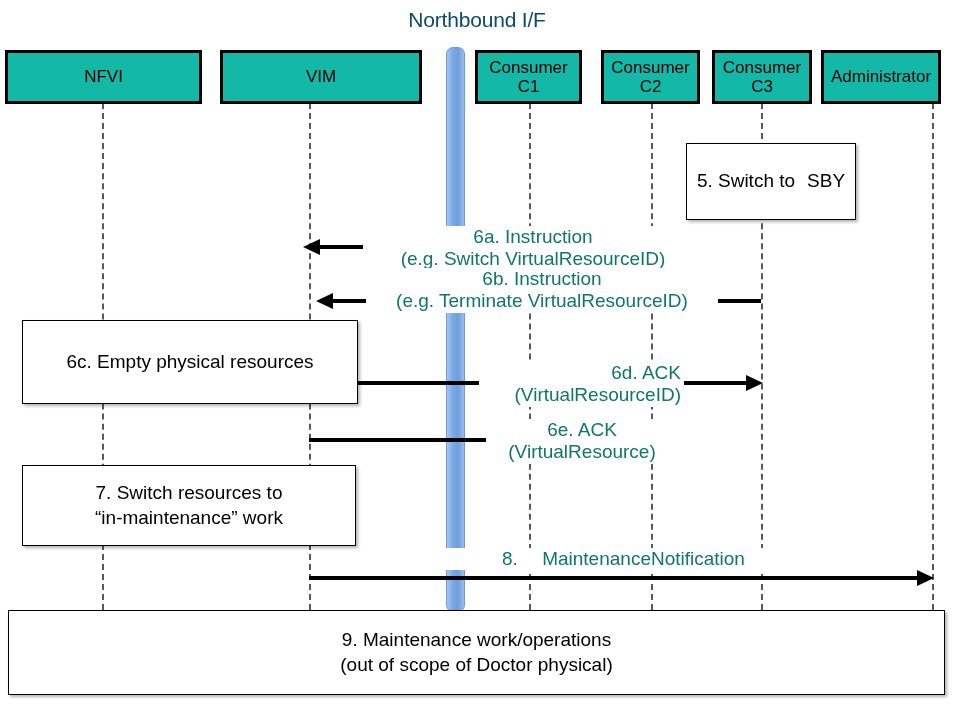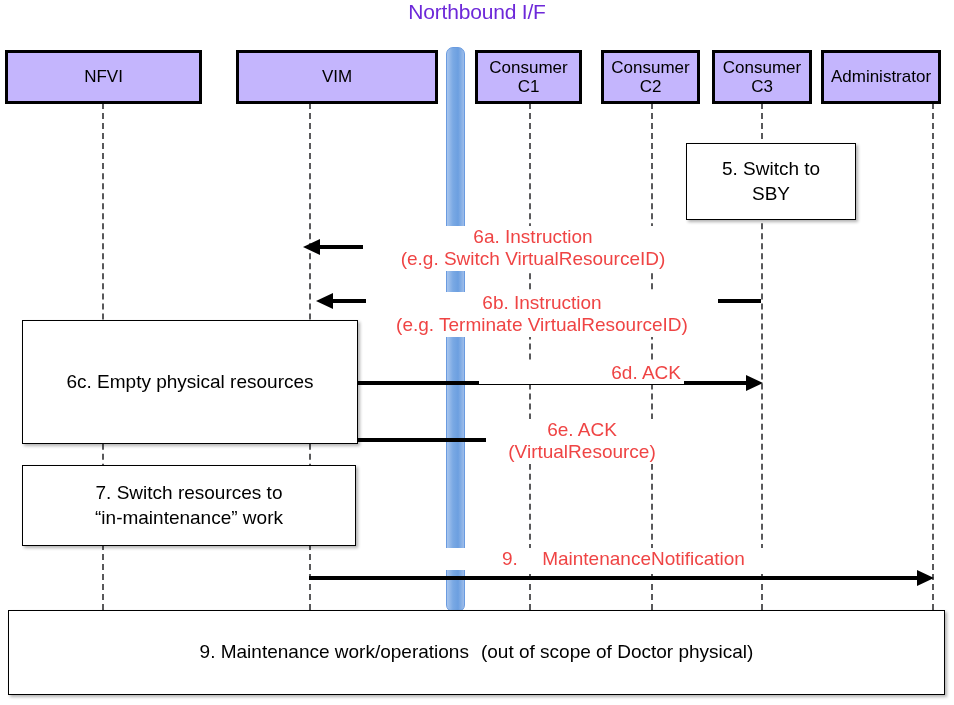--- a/index.html
+++ b/index.html
@@ -15,33 +15,33 @@
     position: relative;
     width: 954px;
     height: 705px;
     background: #ffffff;
     overflow: hidden;
   }
   
   .diagram-title {
     position: absolute;
     left: 0;
-    top: 0;
+    top: 8px;
     width: 954px;
     text-align: center;
     font-size: 21px;
     letter-spacing: -0.2px;
-    color: #6d28d9;
+    color: #0c4a6e;
   }
   
   .actor-box {
     position: absolute;
     box-sizing: border-box;
     border: 3px solid #000000;
-    background: #c4b5fd;
+    background: #14b8a6;
     display: flex;
     align-items: center;
     justify-content: center;
     text-align: right;
     font-size: 17px;
     line-height: 1.12;
     color: #000;
     z-index: 6;
   }
   .actor-box span { display: block; }
@@ -98,21 +98,21 @@
     border-top: 8px solid transparent;
     border-bottom: 8px solid transparent;
     border-left: 17px solid #000000;
   }
   
   .msg-label {
     position: absolute;
     text-align: center;
     font-size: 19px;
     line-height: 1.18;
-    color: #ef4444;
+    color: #0f766e;
     background: #ffffff;
     z-index: 5;
     white-space: nowrap;
   }
   .msg-label .l1, .msg-label .l2 { display: block; background: #ffffff; }
   .msg-label .l1 { padding: 0 3px; }
   .msg-label .l2 { padding: 0 3px; }
 </style>
 </head>
 <body>
@@ -127,21 +127,21 @@
   <div class="lifeline" style="left:651px; top:103px; height:507px;"></div>
   <div class="lifeline" style="left:761px; top:103px; height:507px;"></div>
   <div class="lifeline" style="left:932px; top:103px; height:507px;"></div>
 
   <div class="nb-bar" style="left:446px; top:47px; width:17px; height:563px;"></div>
 
   <div class="actor-box" style="left:5px; top:50px; width:197px; height:54px;">
     <span>NFVI</span>
   </div>
 
-  <div class="actor-box" style="left:220px; top:50px; width:202px; height:54px;margin-left:16px;">
+  <div class="actor-box" style="left:220px; top:50px; width:202px; height:54px;">
     <span>VIM</span>
   </div>
 
   <div class="actor-box" style="left:475px; top:50px; width:107px; height:54px; flex-direction:column;">
     <span>Consumer</span>
     <span>C1</span>
   </div>
 
   <div class="actor-box" style="left:601px; top:50px; width:99px; height:54px; flex-direction:column;">
     <span>Consumer</span>
@@ -150,65 +150,66 @@
 
   <div class="actor-box" style="left:712px; top:50px; width:100px; height:54px; flex-direction:column;">
     <span>Consumer</span>
     <span>C3</span>
   </div>
 
   <div class="actor-box" style="left:821px; top:50px; width:120px; height:54px;">
     <span>Administrator</span>
   </div>
 
-  <div class="note-box" style="left:686px; top:143px; width:170px; height:77px; flex-direction:column;">
+  <div class="note-box" style="left:686px; top:143px; width:170px; height:77px; flex-direction:row;">
     <span class="note-text">5. Switch to</span>
     <span class="note-text">SBY</span>
   </div>
 
   <div class="msg-line" style="left:318px; top:245px; width:333px;"></div>
   <div class="arrow-head left" style="left:303px; top:239px;"></div>
   <div class="msg-label" style="left:363px; top:226px; width:340px;">
     <span class="l1">6a. Instruction</span>
     <span class="l2">(e.g. Switch VirtualResourceID)</span>
   </div>
 
   <div class="msg-line" style="left:331px; top:299px; width:430px;"></div>
   <div class="arrow-head left" style="left:316px; top:293px;"></div>
-  <div class="msg-label" style="left:366px; top:292px; width:352px;">
+  <div class="msg-label" style="left:366px; top:268px; width:352px;">
     <span class="l1">6b. Instruction</span>
     <span class="l2">(e.g. Terminate VirtualResourceID)</span>
   </div>
 
-  <div class="note-box" style="left:22px; top:320px; width:336px; height:124px;">
+  <div class="note-box" style="left:22px; top:320px; width:336px; height:84px;">
     <span class="note-text">6c. Empty physical resources</span>
   </div>
 
   <div class="msg-line" style="left:358px; top:381px; width:388px;"></div>
   <div class="arrow-head right" style="left:746px; top:375px;"></div>
   <div class="msg-label" style="left:479px; top:362px; width:205px;text-align:right;">
     <span class="l1">6d. ACK</span>
+    <span class="l2">(VirtualResourceID)</span>
   </div>
 
   <div class="msg-line" style="left:309px; top:438px; width:327px;"></div>
   <div class="arrow-head right" style="left:636px; top:432px;"></div>
   <div class="msg-label" style="left:486px; top:419px; width:192px;">
     <span class="l1">6e. ACK</span>
     <span class="l2">(VirtualResource)</span>
   </div>
 
   <div class="note-box" style="left:22px; top:465px; width:334px; height:81px; flex-direction:column;">
     <span class="note-text">7. Switch resources to</span>
     <span class="note-text">“in-maintenance” work</span>
   </div>
 
   <div class="msg-line" style="left:309px; top:576px; width:608px;"></div>
   <div class="arrow-head right" style="left:917px; top:570px;"></div>
   <div class="msg-label" style="left:396px; top:548px; width:455px;">
-    <span class="l1">9.  MaintenanceNotification</span>
-  </div>
-
-  <div class="note-box" style="left:8px; top:610px; width:937px; height:85px; flex-direction:row;">
+    <span class="l1">8.  MaintenanceNotification</span>
+  </div>
+
+  <div class="note-box" style="left:8px; top:610px; width:937px; height:85px; flex-direction:column;">
     <span class="note-text">9. Maintenance work/operations</span>
     <span class="note-text">(out of scope of Doctor physical)</span>
   </div>
 
 </div>
 
 </body></html>

